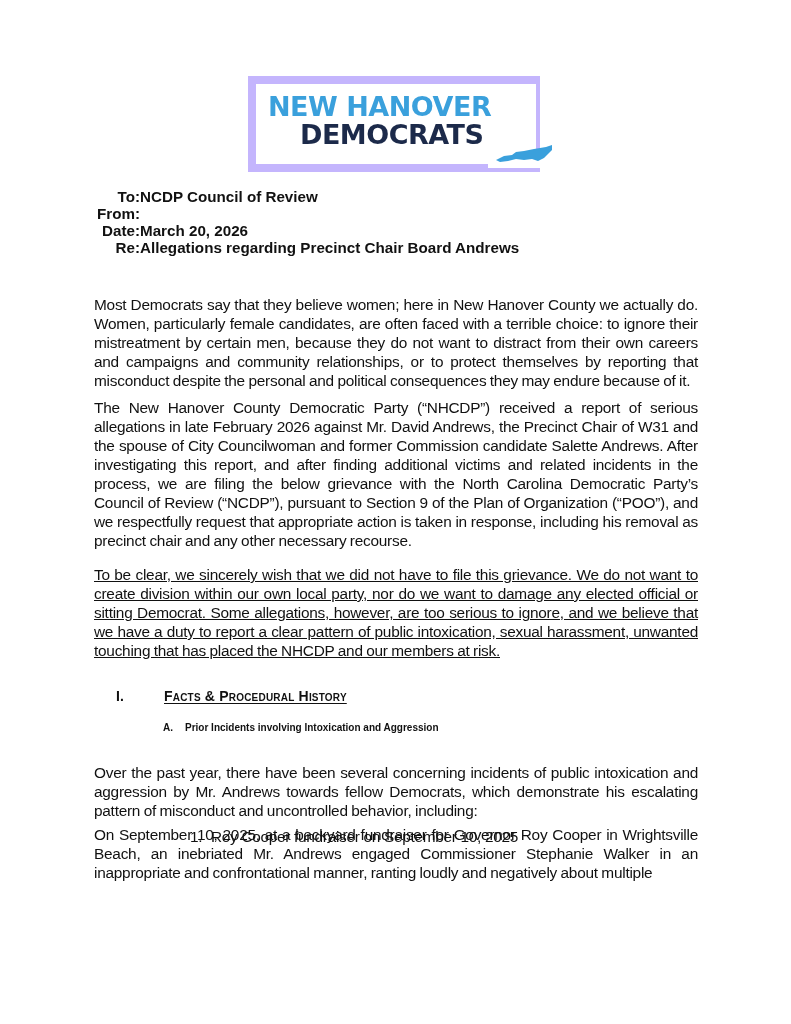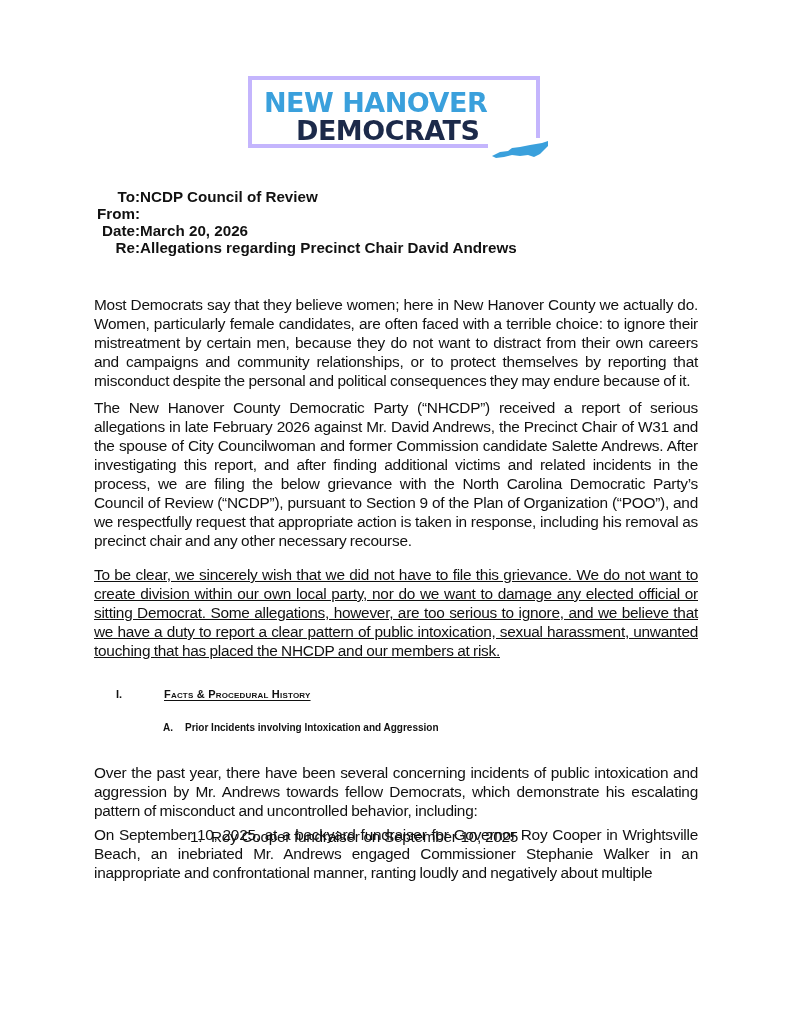--- a/index.html
+++ b/index.html
@@ -21,23 +21,23 @@
       width: 791px;
       height: 1024px;
       background: #ffffff;
     }
     
     .logo {
       position: absolute;
       left: 248px;
       top: 76px;
       width: 292px;
-      height: 72px;
+      height: 96px;
       box-sizing: border-box;
-      border: 4px solid #c4b5fd;
+      border: 8px solid #c4b5fd;
       border-right-width: 4px;
     }
     .logo-gap {
       position: absolute;
       right: -4px;
       bottom: -4px;
       width: 52px;
       height: 10px;
       background: #ffffff;
     }
@@ -117,21 +117,21 @@
     .p1 { top: 295px; }
     .p2 { top: 398px; }
     .p3 { top: 565px; text-decoration: underline; }
     .p5 { top: 825px; }
 
     .heading-roman {
       position: absolute;
       left: 116px;
       top: 688px;
       font-weight: bold;
-      font-size: 11px;
+      font-size: 14px;
       white-space: nowrap;
     }
     .heading-roman .num {
       display: inline-block;
       width: 48px;
     }
     .smallcaps {
       font-variant: small-caps;
       text-decoration: underline;
       text-underline-offset: 2px;
@@ -188,21 +188,21 @@
     </div>
     <div class="memo-row">
       <span class="memo-label">From:</span>
     </div>
     <div class="memo-row">
       <span class="memo-label">Date:</span>
       <span class="memo-value">March 20, 2026</span>
     </div>
     <div class="memo-row">
       <span class="memo-label">Re:</span>
-      <span class="memo-value">Allegations regarding Precinct Chair David Andrews</span>
+      <span class="memo-value">Allegations regarding Precinct Chair Board Andrews</span>
     </div>
   </div>
 
   <p class="para p1" style="margin:0">Most Democrats say that they believe women; here in New Hanover County we actually do. Women, particularly female candidates, are often faced with a terrible choice: to ignore their mistreatment by certain men, because they do not want to distract from their own careers and campaigns and community relationships, or to protect themselves by reporting that misconduct despite the personal and political consequences they may endure because of it.</p>
   <p class="para p2" style="margin:0">The New Hanover County Democratic Party (“NHCDP”) received a report of serious allegations in late February 2026 against Mr. David Andrews, the Precinct Chair of W31 and the spouse of City Councilwoman and former Commission candidate Salette Andrews. After investigating this report, and after finding additional victims and related incidents in the process, we are filing the below grievance with the North Carolina Democratic Party’s Council of Review (“NCDP”), pursuant to Section 9 of the Plan of Organization (“POO”), and we respectfully request that appropriate action is taken in response, including his removal as precinct chair and any other necessary recourse.</p>
   <p class="para p3" style="margin:0">To be clear, we sincerely wish that we did not have to file this grievance. We do not want to create division within our own local party, nor do we want to damage any elected official or sitting Democrat. Some allegations, however, are too serious to ignore, and we believe that we have a duty to report a clear pattern of public intoxication, sexual harassment, unwanted touching that has placed the NHCDP and our members at risk.</p>
 
   <div class="heading-roman">
     <span class="num">I.</span><span class="smallcaps">Facts &amp; Procedural History</span>
   </div>

